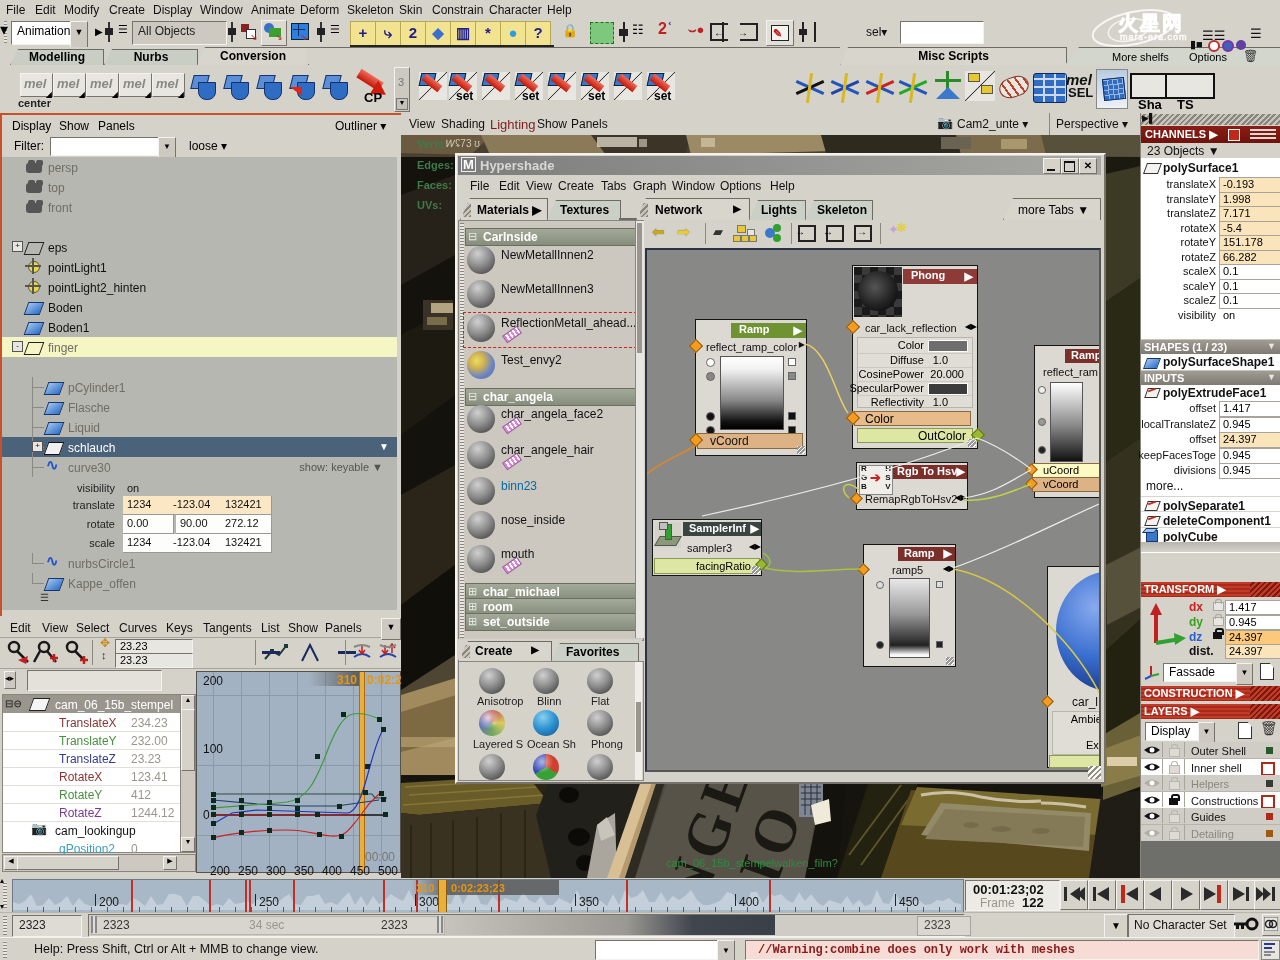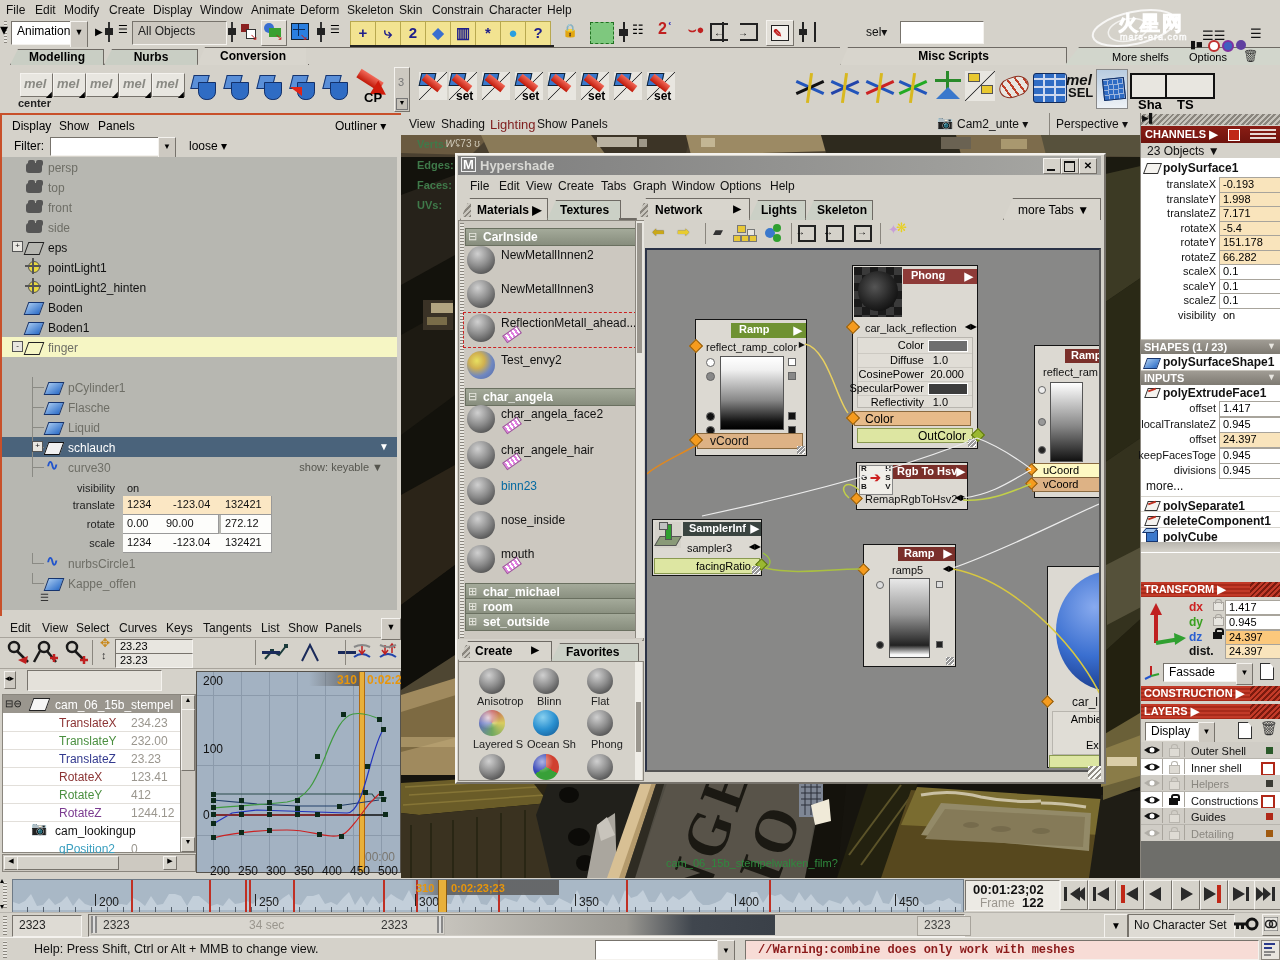--- a/index.html
+++ b/index.html
@@ -306,26 +306,20 @@
           <div class="a" style="left:34px;top:3px;width:7px;height:6px;background:#555;border-radius:2px;"></div>
           <div class="a" style="left:26px;top:3px;width:7px;height:6px;background:#555;border-radius:2px;"></div>
           <span style="position:absolute;left:46px;top:4px;font-size:12px;color:#6e6e66;">top</span>
         </div>
         <div class="a" style="left:0;top:40px;width:395px;height:20px;">
           <div class="a" style="left:24px;top:6px;width:16px;height:10px;background:#555;border-radius:3px;"></div>
           <div class="a" style="left:34px;top:3px;width:7px;height:6px;background:#555;border-radius:2px;"></div>
           <div class="a" style="left:26px;top:3px;width:7px;height:6px;background:#555;border-radius:2px;"></div>
           <span style="position:absolute;left:46px;top:4px;font-size:12px;color:#6e6e66;">front</span>
         </div>
-        <div class="a" style="left:0;top:60px;width:395px;height:20px;">
-          <div class="a" style="left:24px;top:6px;width:16px;height:10px;background:#555;border-radius:3px;"></div>
-          <div class="a" style="left:34px;top:3px;width:7px;height:6px;background:#555;border-radius:2px;"></div>
-          <div class="a" style="left:26px;top:3px;width:7px;height:6px;background:#555;border-radius:2px;"></div>
-          <span style="position:absolute;left:46px;top:4px;font-size:12px;color:#6e6e66;">side</span>
-        </div>
         <div class="a" style="left:0;top:80px;width:395px;height:20px;">
           <div class="a" style="left:10px;top:4px;width:9px;height:9px;background:#e8e6e0;border:1px solid #555;font-size:8px;line-height:8px;text-align:center;color:#111;">+</div>
           <div class="a" style="left:24px;top:5px;width:14px;height:11px;background:transparent;border:1px solid #222;transform:skewX(-20deg);"></div>
           <span style="position:absolute;left:46px;top:4px;font-size:12px;color:#111;">eps</span>
         </div>
         <div class="a" style="left:0;top:100px;width:395px;height:20px;">
           <div class="a" style="left:26px;top:4px;width:10px;height:10px;background:#e8d840;border:1px solid #555;border-radius:50%;"></div>
           <div class="a" style="left:30px;top:1px;width:2px;height:16px;background:#555;"></div>
           <div class="a" style="left:23px;top:8px;width:16px;height:2px;background:#555;"></div>
           <span style="position:absolute;left:46px;top:4px;font-size:12px;color:#111;">pointLight1</span>
@@ -386,21 +380,21 @@
           <span style="position:absolute;right:282px;top:5px;font-size:11px;color:#222;">visibility</span>
           <span style="position:absolute;left:125px;top:5px;font-size:11px;color:#111;">on</span>
           <span style="position:absolute;left:115px;top:21px;font-size:11px;color:#222;width:0;"></span>
           <span style="position:absolute;right:282px;top:22px;font-size:11px;color:#222;">translate</span>
           <div class="a" style="left:121px;top:19px;width:46px;height:16px;background:#fbe7c4;border-right:1px solid #999;border-bottom:1px solid #999;font-size:11px;color:#111;padding:2px 0 0 4px;">1234</div>
           <div class="a" style="left:167px;top:19px;width:52px;height:16px;background:#fbe7c4;border-right:1px solid #999;border-bottom:1px solid #999;font-size:11px;color:#111;padding:2px 0 0 4px;">-123.04</div>
           <div class="a" style="left:219px;top:19px;width:46px;height:16px;background:#fbe7c4;border-right:1px solid #999;border-bottom:1px solid #999;font-size:11px;color:#111;padding:2px 0 0 4px;">132421</div>
           <span style="position:absolute;left:115px;top:40px;font-size:11px;color:#222;width:0;"></span>
           <span style="position:absolute;right:282px;top:41px;font-size:11px;color:#222;">rotate</span>
           <div class="a" style="left:121px;top:38px;width:46px;height:16px;background:#fdfdfb;border-right:1px solid #999;border-bottom:1px solid #999;font-size:11px;color:#111;padding:2px 0 0 4px;">0.00</div>
-          <div class="a" style="left:160px;top:38px;width:52px;height:16px;background:#fdfdfb;border-right:1px solid #999;border-bottom:1px solid #999;font-size:11px;color:#111;padding:2px 0 0 4px;">90.00</div>
+          <div class="a" style="left:174px;top:38px;width:52px;height:16px;background:#fdfdfb;border-right:1px solid #999;border-bottom:1px solid #999;font-size:11px;color:#111;padding:2px 0 0 4px;">90.00</div>
           <div class="a" style="left:219px;top:38px;width:46px;height:16px;background:#fdfdfb;border-right:1px solid #999;border-bottom:1px solid #999;font-size:11px;color:#111;padding:2px 0 0 4px;">272.12</div>
           <span style="position:absolute;left:115px;top:59px;font-size:11px;color:#222;width:0;"></span>
           <span style="position:absolute;right:282px;top:60px;font-size:11px;color:#222;">scale</span>
           <div class="a" style="left:121px;top:57px;width:46px;height:16px;background:#fdfdfb;border-right:1px solid #999;border-bottom:1px solid #999;font-size:11px;color:#111;padding:2px 0 0 4px;">1234</div>
           <div class="a" style="left:167px;top:57px;width:52px;height:16px;background:#fdfdfb;border-right:1px solid #999;border-bottom:1px solid #999;font-size:11px;color:#111;padding:2px 0 0 4px;">-123.04</div>
           <div class="a" style="left:219px;top:57px;width:46px;height:16px;background:#fdfdfb;border-right:1px solid #999;border-bottom:1px solid #999;font-size:11px;color:#111;padding:2px 0 0 4px;">132421</div>
         </div>
         <div class="a" style="left:0;top:396px;width:395px;height:20px;">
           <div class="a" style="left:30px;top:0px;width:1px;height:10px;background:#8a8a84;"></div>
           <div class="a" style="left:30px;top:10px;width:12px;height:1px;background:#8a8a84;"></div>

